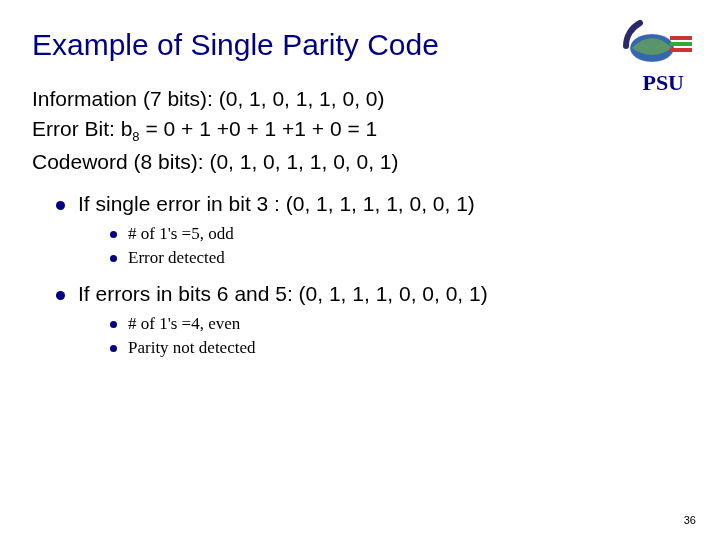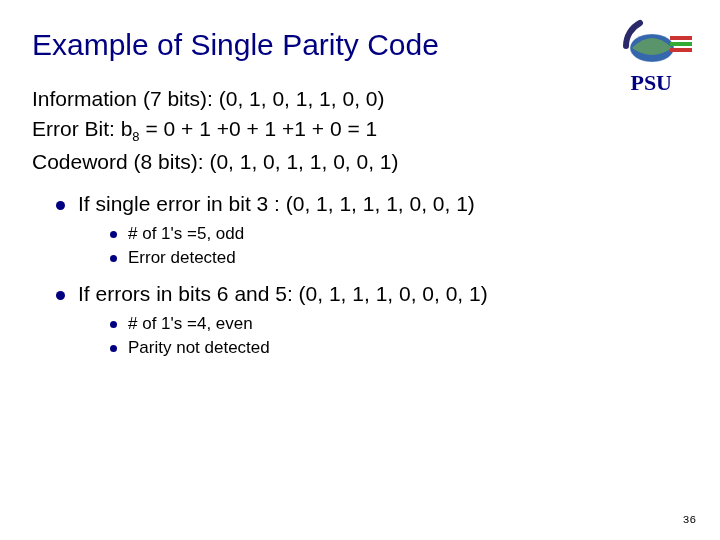--- a/index.html
+++ b/index.html
@@ -20,21 +20,21 @@
   .logo {
     position: absolute;
     top: 18px;
     right: 28px;
     width: 80px;
     height: 46px;
   }
   .psu {
     position: absolute;
     top: 70px;
-    right: 48px;
+    right: 36px;
     color: #000080;
     font-weight: bold;
     font-size: 22px;
     font-family: "Times New Roman", serif;
   }
   .intro {
     font-size: 21px;
     color: #000000;
     line-height: 1.45;
     margin-bottom: 14px;
@@ -68,38 +68,38 @@
     list-style: none;
     padding-left: 32px;
     font-size: 17px;
     color: #000;
     margin-top: 8px;
   }
   ul.sub > li {
     position: relative;
     padding-left: 18px;
     margin-bottom: 4px;
+    font-family: Liberation Serif, serif;
   }
   ul.sub > li::before {
     content: "";
     position: absolute;
     left: 0;
     top: 7px;
     width: 7px;
     height: 7px;
     background: #000080;
     border-radius: 50%;
   }
   .pagenum {
     position: absolute;
     bottom: 14px;
     right: 24px;
     font-size: 11px;
     color: #000;
-    font-family: Liberation Mono, monospace;
   }
 </style>
 </head>
 <body>
 
 <div class="logo">
   <svg viewBox="0 0 80 46" width="80" height="46">
     <ellipse cx="40" cy="30" rx="22" ry="14" fill="#2a5fa8" opacity="0.95"></ellipse>
     <ellipse cx="40" cy="30" rx="22" ry="14" fill="none" stroke="#ffffff" stroke-width="1" opacity="0.3"></ellipse>
     <path d="M20 30 Q40 10 60 30 Q40 44 20 30" fill="#6aa84f" opacity="0.7"></path>

